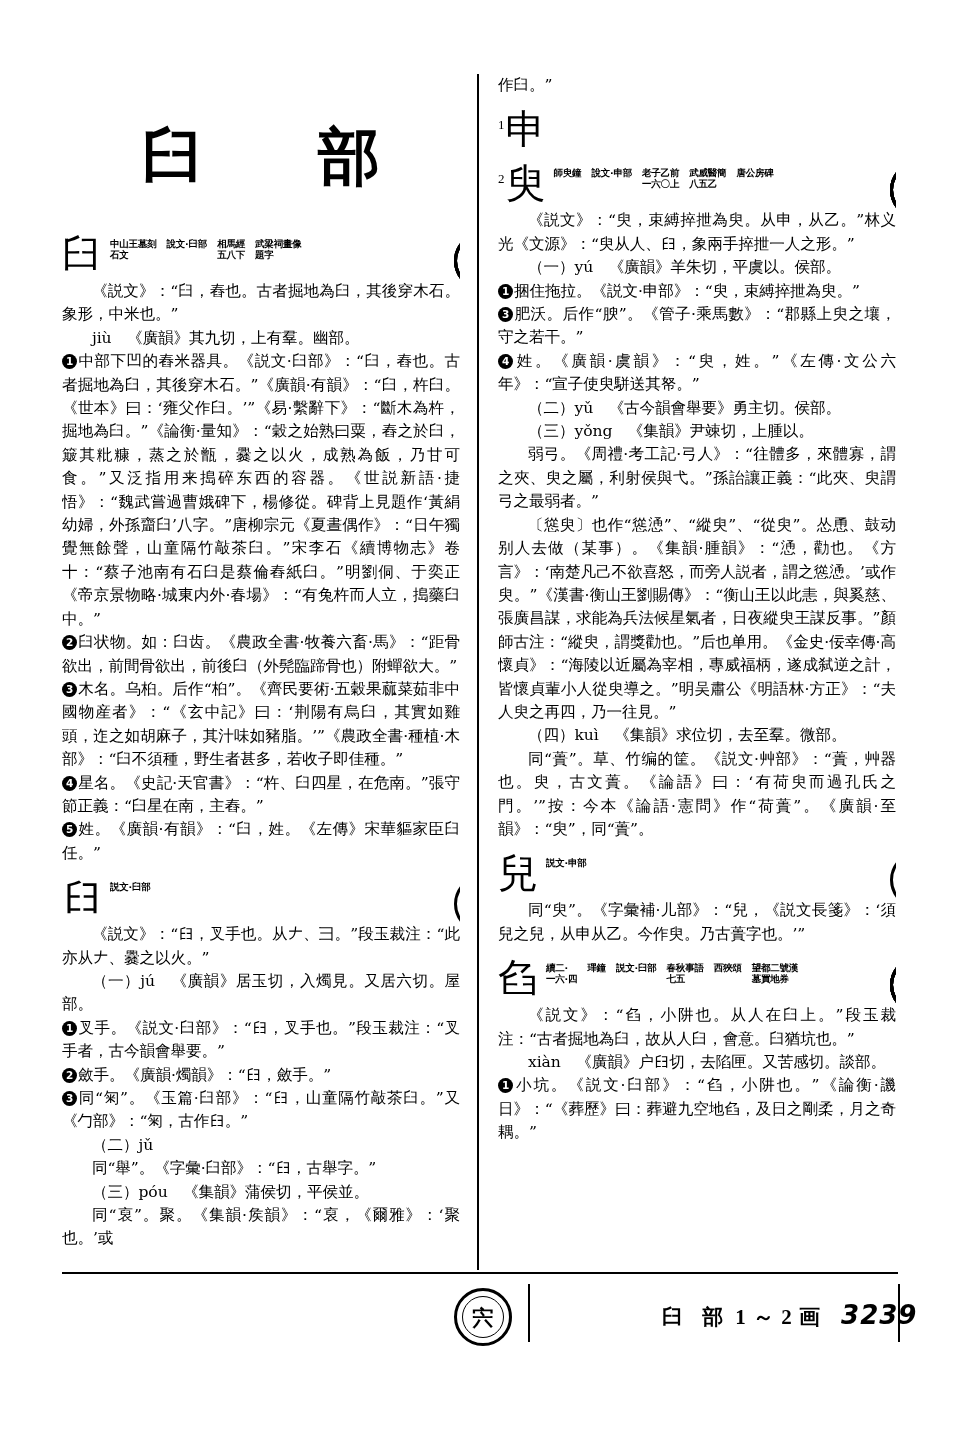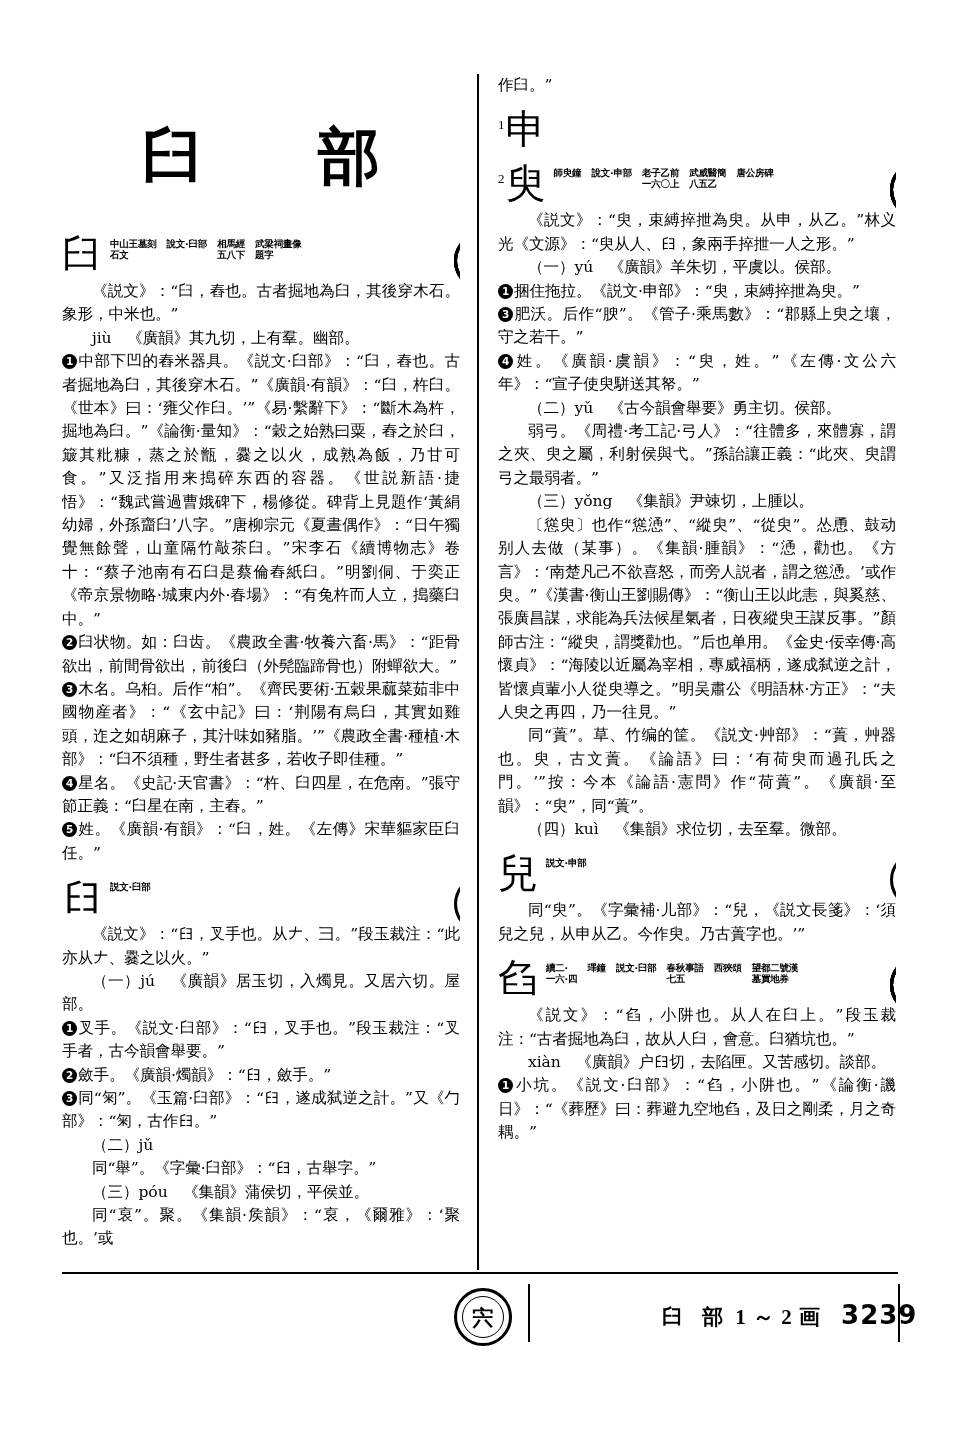--- a/index.html
+++ b/index.html
@@ -84,21 +84,21 @@
   .foot-bar{position:absolute;left:466px;top:-4px;width:2px;height:58px;background:#000;}
   .foot-bar.right{left:836px;}
   .footer-text{
     position:absolute;left:600px;top:12px;
     font-size:21px;line-height:30px;font-weight:700;letter-spacing:1px;
     font-family:"DejaVu Serif","Liberation Serif",serif;white-space:nowrap;
   }
   .footer-text .ft-radical{letter-spacing:6px;}
   .footer-text .ft-strokes{font-family:"Liberation Serif",serif;margin:0 6px;}
   .footer-text .ft-page{font-size:26px;font-weight:700;margin-left:14px;
-     font-family:"DejaVu Sans","Liberation Sans",sans-serif;}
+     font-family:"DejaVu Sans","Liberation Sans",sans-serif;font-style:italic;}
 </style>
 </head>
 <body>
 
 <div class="page">
 
   <div class="divider"></div>
 
   <div class="cols">
 
@@ -156,21 +156,21 @@
             </span>
           </span>
         </div>
       </div>
 
       <p class="body indent">《説文》：“𦥑，叉手也。从𠂇、彐。”段玉裁注：“此亦从𠂇、爨之以火。”</p>
 
       <p class="body indent">（一）jú　《廣韻》居玉切，入燭見。又居六切。屋部。</p>
       <p class="body"><span class="sense">1</span><span>叉手。《説文·臼部》：“𦥑，叉手也。”段玉裁注：“叉手者，古今韻會舉要。”</span></p>
       <p class="body"><span class="sense">2</span><span>斂手。《廣韻·燭韻》：“𦥑，斂手。”</span></p>
-      <p class="body"><span class="sense">3</span><span>同“匊”。《玉篇·臼部》：“𦥑，遂成弑逆之計。”又《勹部》：“匊，古作𦥑。”</span></p>
+      <p class="body"><span class="sense">3</span><span>同“匊”。《玉篇·臼部》：“𦥑，山童隔竹敲茶臼。”又《勹部》：“匊，古作𦥑。”</span></p>
 
       <p class="body indent">（二）jǔ</p>
       <p class="body indent">同“舉”。《字彙·臼部》：“𦥑，古舉字。”</p>
 
       <p class="body indent">（三）póu　《集韻》蒲侯切，平侯並。</p>
       <p class="body indent">同“裒”。聚。《集韻·矦韻》：“裒，《爾雅》：‘聚也。’或</p>
 
     </div>
 
     <div class="col col-right">
@@ -214,27 +214,27 @@
       </div>
 
       <p class="body indent">《説文》：“臾，束縛捽抴為臾。从申，从乙。”林义光《文源》：“臾从人、𦥑，象兩手捽抴一人之形。”</p>
 
       <p class="body indent">（一）yú　《廣韻》羊朱切，平虞以。侯部。</p>
       <p class="body"><span class="sense">1</span><span>捆住拖拉。《説文·申部》：“臾，束縛捽抴為臾。”</span></p>
       <p class="body"><span class="sense">3</span><span>肥沃。后作“腴”。《管子·乘馬數》：“郡縣上臾之壤，守之若干。”</span></p>
       <p class="body"><span class="sense">4</span><span>姓。《廣韻·虞韻》：“臾，姓。”《左傳·文公六年》：“宣子使臾駢送其帑。”</span></p>
 
       <p class="body indent">（二）yǔ　《古今韻會舉要》勇主切。侯部。</p>
+      <p class="body indent">（三）yǒng　《集韻》尹竦切，上腫以。</p>
+
       <p class="body indent">弱弓。《周禮·考工記·弓人》：“往體多，來體寡，謂之夾、臾之屬，利射侯與弋。”孫詒讓正義：“此夾、臾謂弓之最弱者。”</p>
-
-      <p class="body indent">（三）yǒng　《集韻》尹竦切，上腫以。</p>
       <p class="body indent">〔慫臾〕也作“慫慂”、“縱臾”、“從臾”。怂恿、鼓动别人去做（某事）。《集韻·腫韻》：“慂，勸也。《方言》：‘南楚凡己不欲喜怒，而旁人説者，謂之慫慂。’或作臾。”《漢書·衡山王劉賜傳》：“衡山王以此恚，與奚慈、張廣昌謀，求能為兵法候星氣者，日夜縱臾王謀反事。”顏師古注：“縱臾，謂獎勸也。”后也单用。《金史·佞幸傳·高懷貞》：“海陵以近屬為宰相，專威福柄，遂成弑逆之計，皆懷貞輩小人從臾導之。”明吴肅公《明語林·方正》：“夫人臾之再四，乃一往見。”</p>
 
+      <p class="body indent">（四）kuì　《集韻》求位切，去至羣。微部。</p>
       <p class="body indent">同“蕢”。草、竹编的筐。《説文·艸部》：“蕢，艸器也。臾，古文蕢。《論語》曰：‘有荷臾而過孔氏之門。’”按：今本《論語·憲問》作“荷蕢”。《廣韻·至韻》：“臾”，同“蕢”。</p>
-      <p class="body indent">（四）kuì　《集韻》求位切，去至羣。微部。</p>
 
       <div class="headword-block">
         <div class="hw-row">
           <span class="hw-char">兒</span>
           <span class="variants">
             <span class="variant">
               <span class="glyph seal">兒</span>
               <span class="src">説文·申部</span>
             </span>
           </span>

